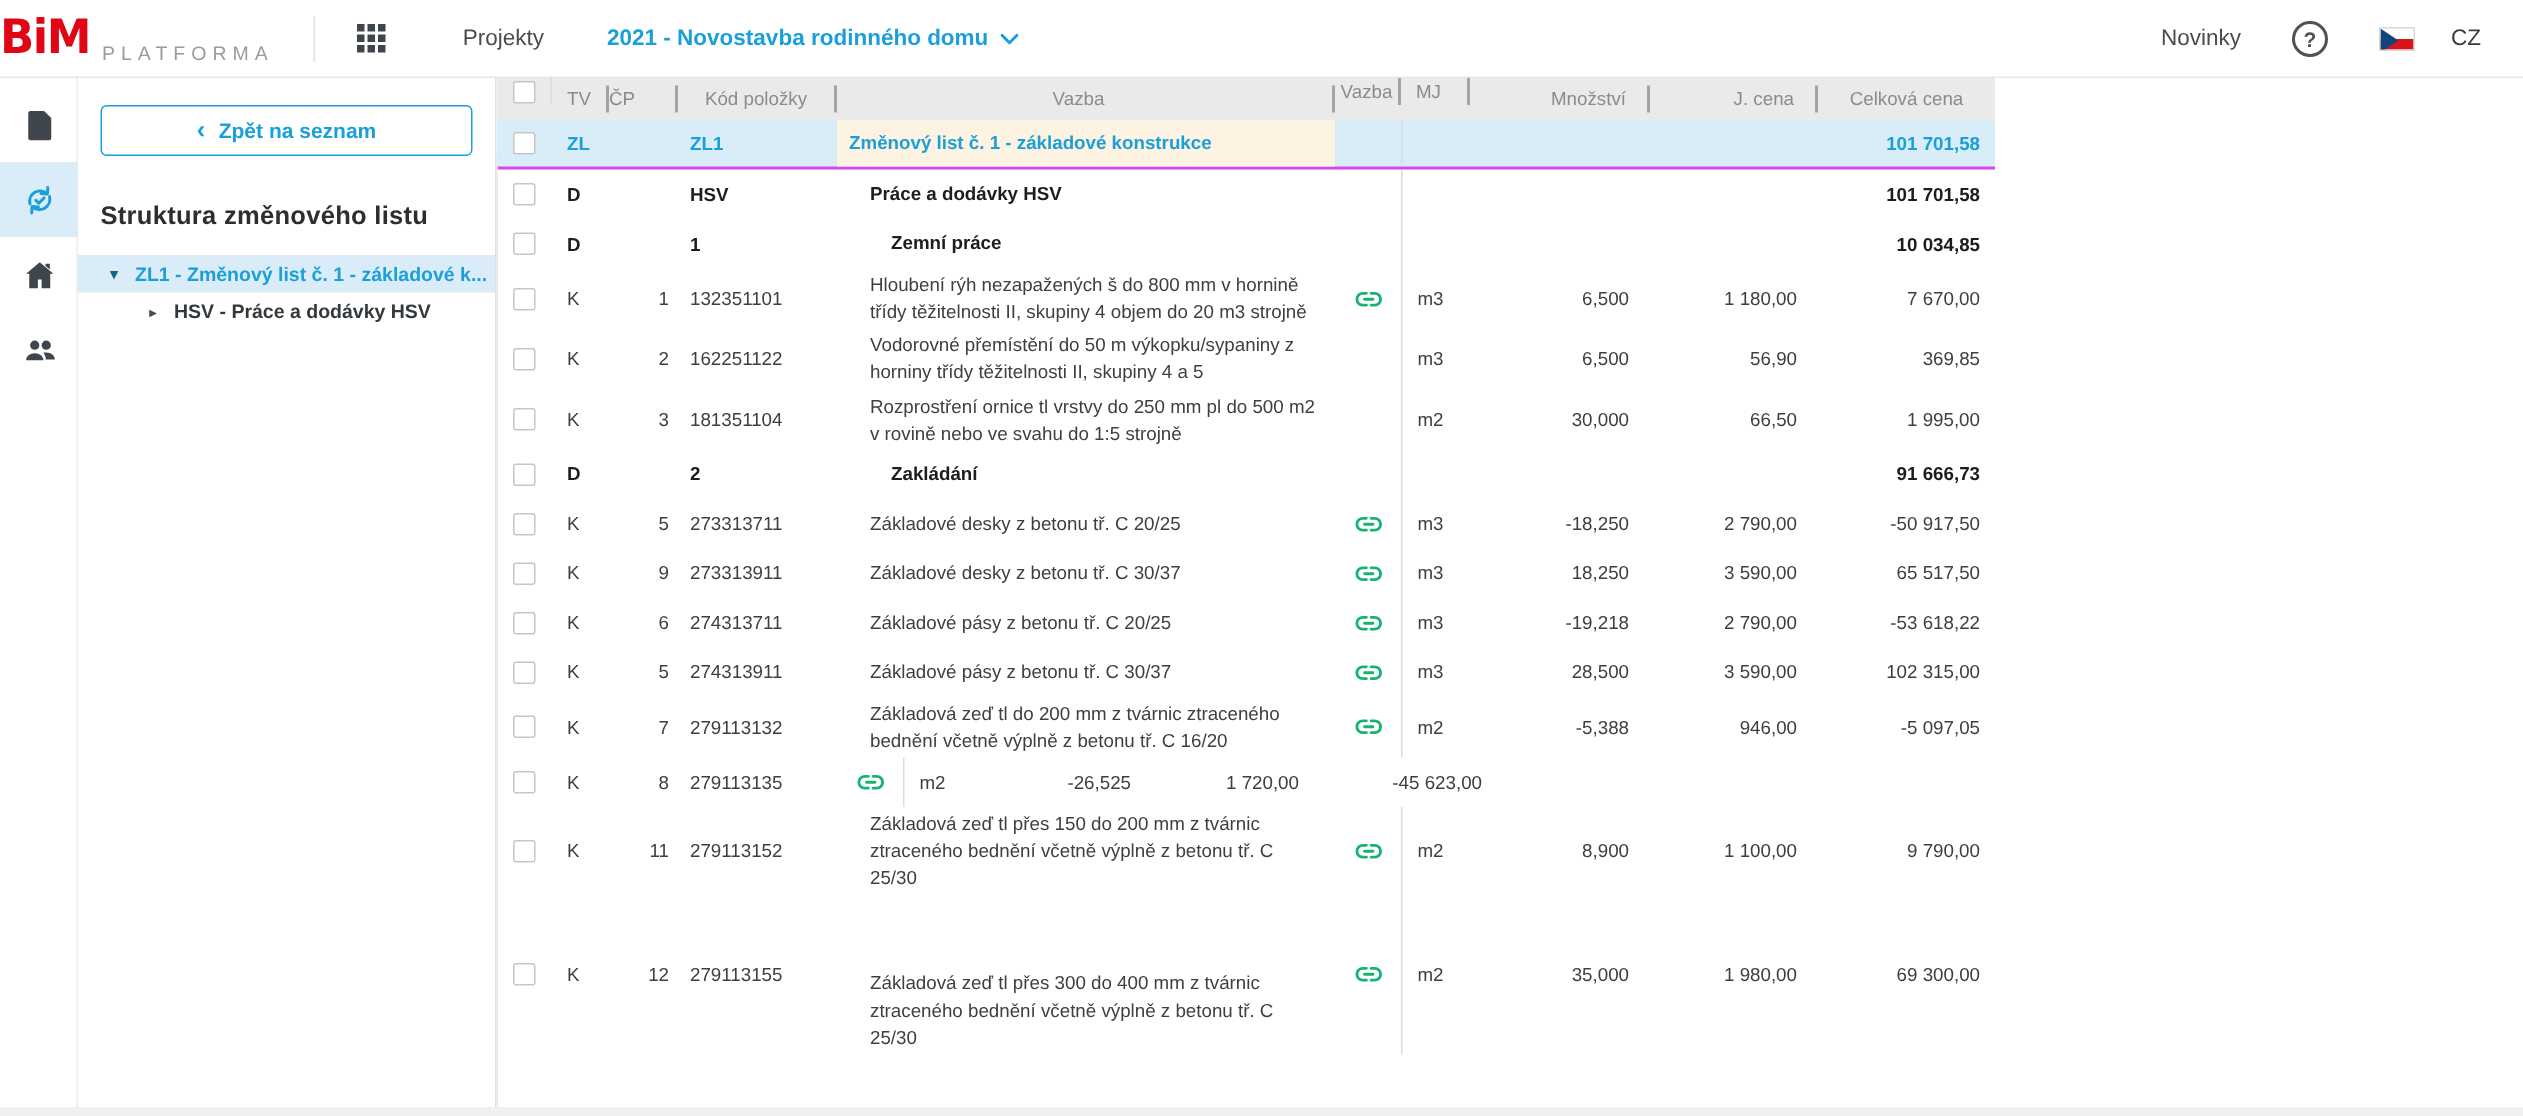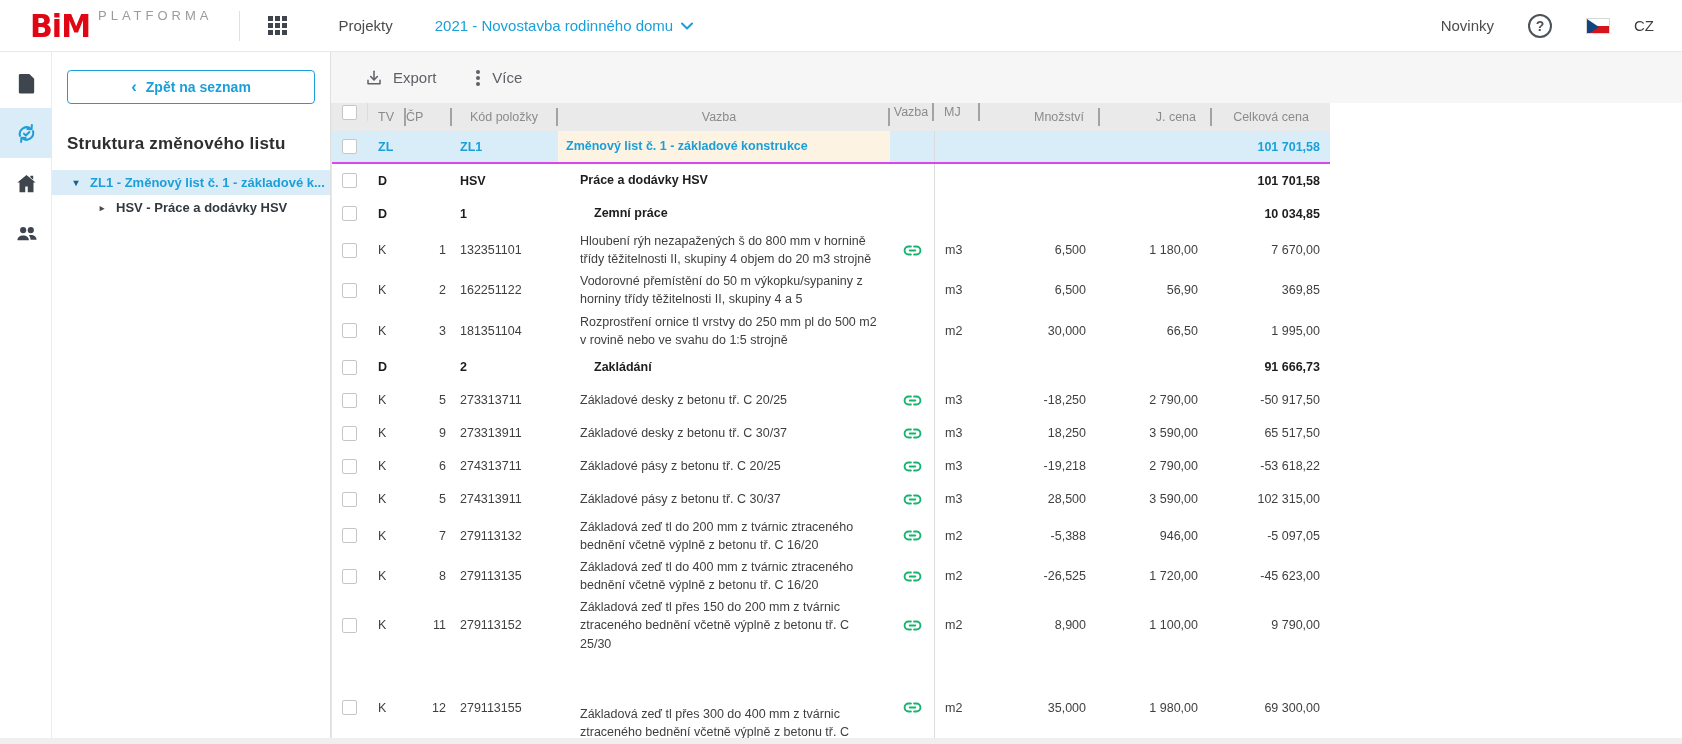--- a/index.html
+++ b/index.html
@@ -3,29 +3,29 @@
 <meta charset="utf-8">
 <style>
   * { margin:0; padding:0; box-sizing:border-box; }
   html,body { width:1682px; height:744px; overflow:hidden; background:#fff;
     font-family:"Liberation Sans", sans-serif; color:#3c3c3c; }
   .app { position:relative; width:1682px; height:744px; }
 
   
   .topbar { position:absolute; top:0; left:0; width:1682px; height:52px; background:#fff;
     border-bottom:1px solid #e8e8e8; display:flex; align-items:center; z-index:5; }
-  .logo { display:flex; align-items:flex-start; margin-left:30px; cursor:pointer; }
+  .logo { display:flex; align-items:flex-end; cursor:pointer; }
   .logo-bim { font-size:30px; font-weight:bold; color:#e00613; letter-spacing:-1px;
     font-family:"DejaVu Sans", sans-serif; transform:scaleY(1.05); }
   .logo-sub { font-size:13px; color:#9b9b9b; letter-spacing:4px; margin-left:8px; }
   .topbar-divider { width:1px; height:30px; background:#e0e0e0; margin:0 28px 0 26px; }
   .grid-icon { display:grid; grid-template-columns:repeat(3,5px); grid-gap:2px; cursor:pointer; }
   .grid-icon span { width:5px; height:5px; background:#3e454c; }
   .nav-projects { margin-left:52px; font-size:15px; color:#4b4b4b; cursor:pointer; }
-  .project-select { margin-left:42px; font-size:15px; color:#1b9fd9; font-weight:normal;
+  .project-select { margin-left:42px; font-size:15px; color:#1b9fd9; font-weight:bold;
     display:flex; align-items:center; gap:8px; cursor:pointer; }
   .topbar-right { margin-left:auto; display:flex; align-items:center; margin-right:28px; gap:34px; }
   .news-link { font-size:15px; color:#4b4b4b; cursor:pointer; }
   .help-icon { width:24px; height:24px; border:2px solid #4b5258; border-radius:50%;
     display:flex; align-items:center; justify-content:center; font-size:14px; font-weight:bold;
     color:#4b5258; cursor:pointer; }
   .lang { display:flex; align-items:center; gap:24px; cursor:pointer; font-size:15px; color:#3c3c3c; }
   .flag { position:relative; width:24px; height:16px; overflow:hidden;
     background:linear-gradient(#fff 50%, #d7141a 50%); border:1px solid #d8d8d8; }
   .flag::before { content:""; position:absolute; left:0; top:0; border-left:12px solid #11457e;
@@ -184,38 +184,20 @@
       <span>ZL1 - Změnový list č. 1 - základové k...</span>
     </div>
     <div class="tree-item level-1">
       <span class="caret">▸</span>
       <span>HSV - Práce a dodávky HSV</span>
     </div>
   </aside>
 
   <main class="main">
     <div class="table-left-border"></div>
-    <div class="toolbar">
-      <div class="tool-btn">
-        <svg viewBox="0 0 24 24" fill="none" stroke="#5d6166" stroke-width="2" stroke-linecap="round" stroke-linejoin="round">
-          <path d="M12 3v11"></path>
-            <polyline points="7.5,10 12,14.5 16.5,10"></polyline>
-            <path d="M4 15v4.5h16V15"></path>
-        </svg>
-        <span>Export</span>
-      </div>
-      <div class="tool-btn">
-        <span class="kebab">
-            <span></span>
-            <span></span>
-            <span></span>
-          </span>
-        <span>Více</span>
-      </div>
-    </div>
 
     <div class="table">
       <div class="thead">
         <div class="cell c-cb" style="border-right:1px solid #dcdcdc;">
           <span class="checkbox"></span>
         </div>
         <div class="cell c-tv">TV</div>
         <div class="cell c-cp">ČP</div>
         <div class="cell c-code">Kód položky</div>
         <div class="cell c-popis">Vazba</div>
@@ -468,21 +450,20 @@
     <div class="cell c-celkova">-5 097,05</div>
   </div>
 
   <div class="trow type-k has-link">
     <div class="cell c-cb">
       <span class="checkbox"></span>
     </div>
     <div class="cell c-tv">K</div>
     <div class="cell c-cp">8</div>
     <div class="cell c-code">279113135</div>
-    <div class="cell c-popis" style="padding-left: 22px;"><span class="popis-text">Základová zeď tl do 400 mm z tvárnic ztraceného bednění včetně výplně z betonu tř. C 16/20</span></div>
     <div class="cell c-vazba">
       <span class="link-icon">
         <svg viewBox="0 0 24 24" fill="none" stroke="currentColor" stroke-width="2.4" stroke-linecap="round" stroke-linejoin="round">
           <path d="M10 7H7a5 5 0 0 0 0 10h3"></path>
                   <path d="M14 7h3a5 5 0 0 1 0 10h-3"></path>
                   <line x1="8.5" y1="12" x2="15.5" y2="12"></line>
         </svg>
       </span>
     </div>
     <div class="cell c-mj">m2</div>

